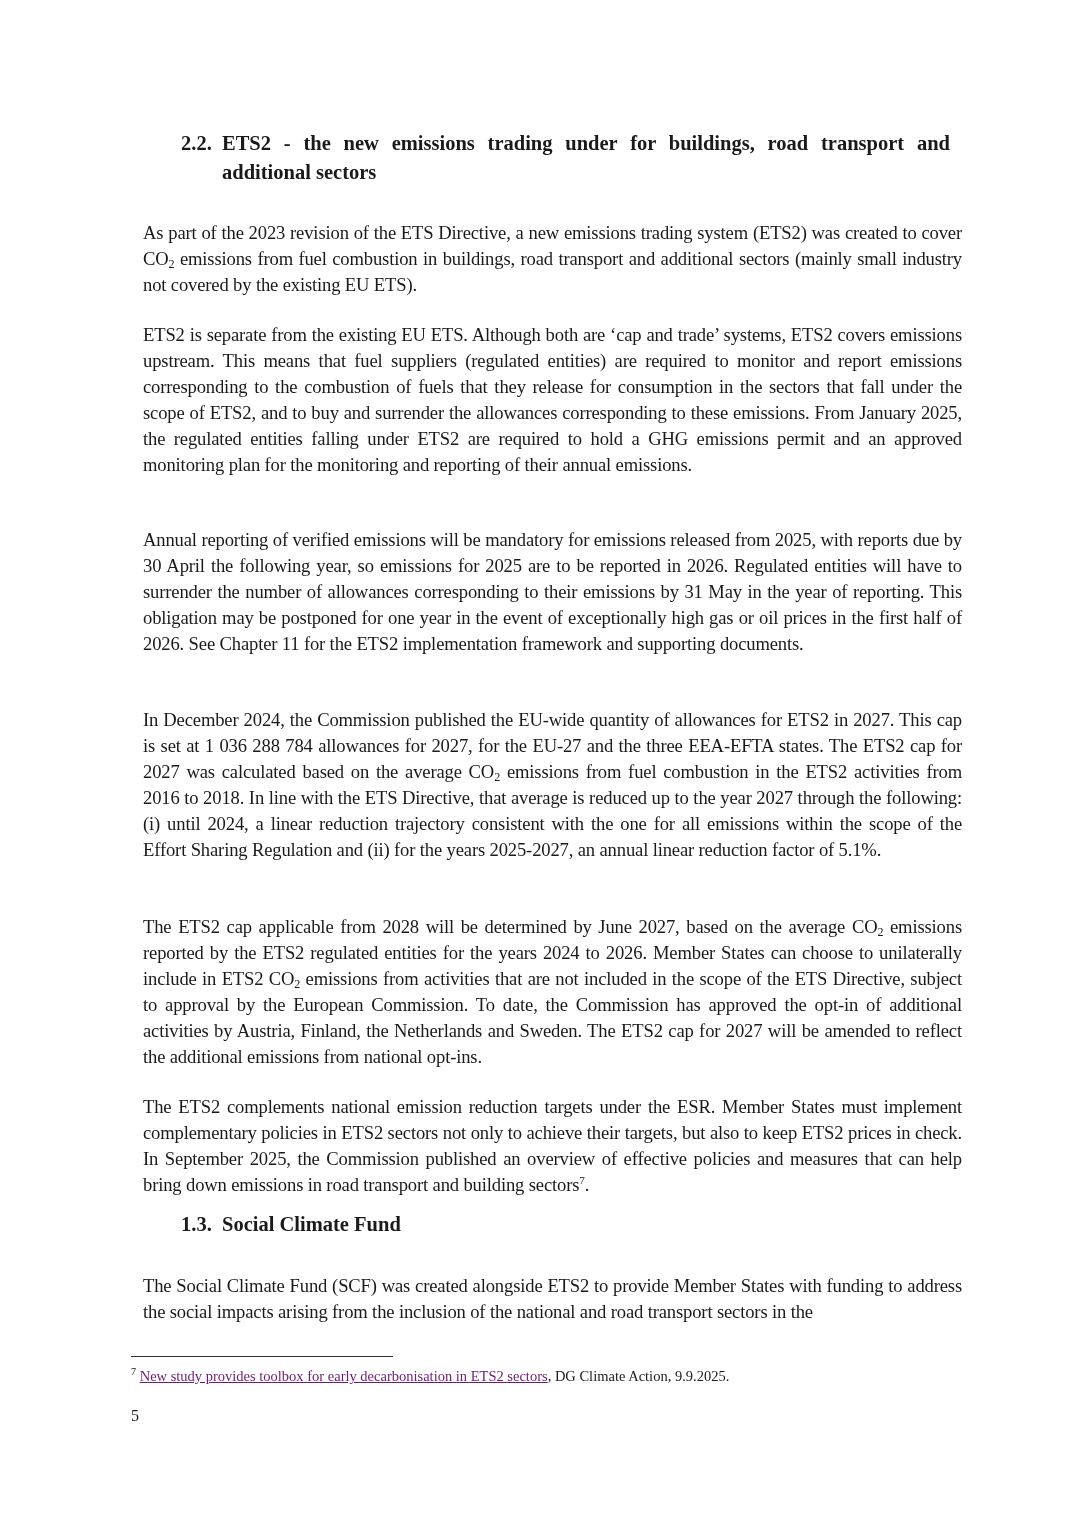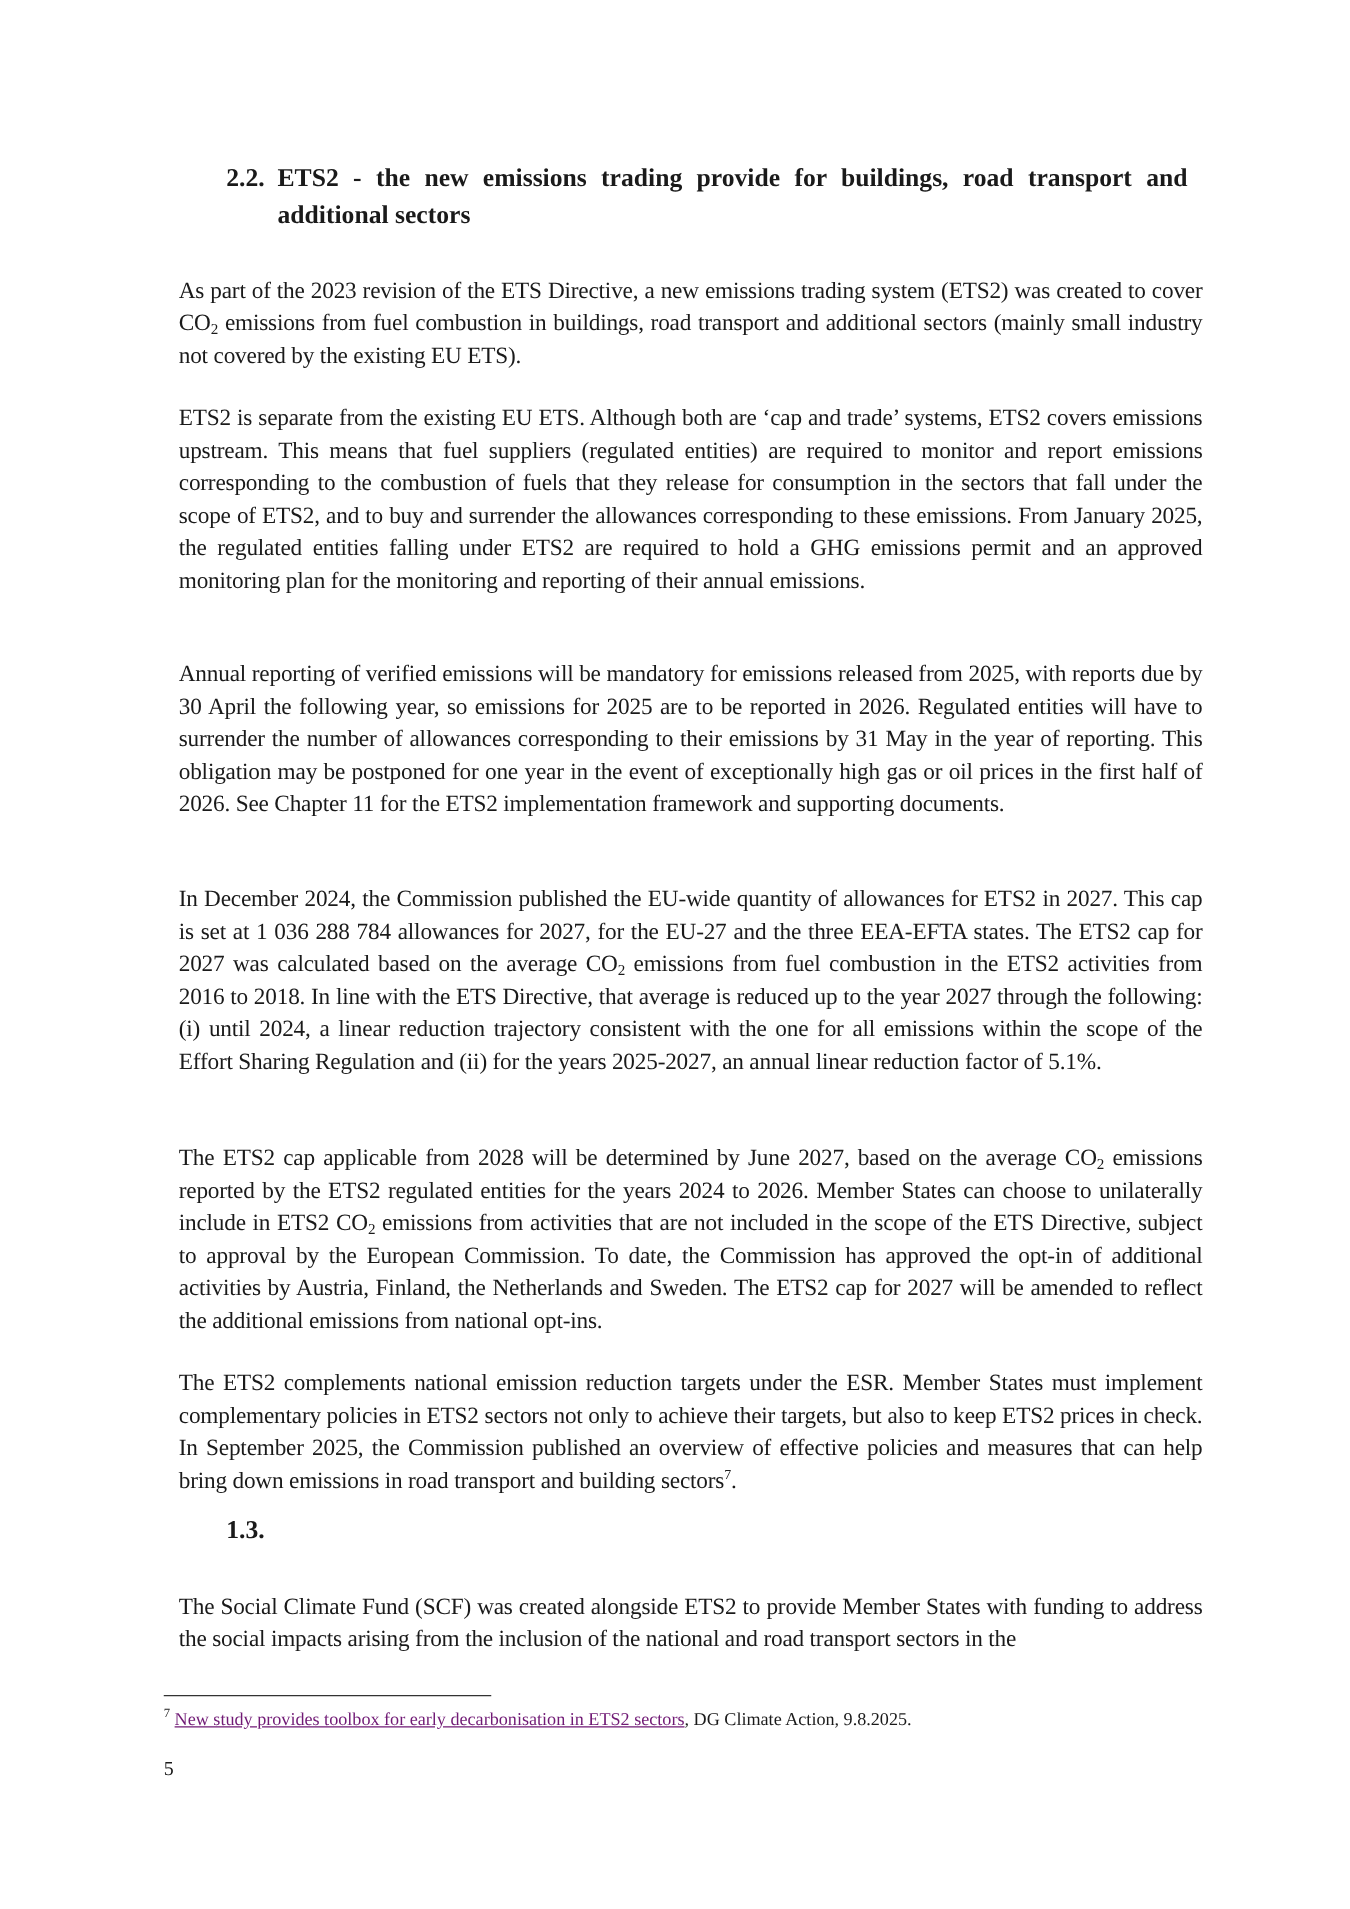--- a/index.html
+++ b/index.html
@@ -93,39 +93,40 @@
       line-height: 20px;
     }
   </style>
 </head>
 <body>
 
 <div class="page">
 
   <h2 class="heading h22">
     <span class="num">2.2.</span>
-    <span class="title">ETS2 - the new emissions trading provide for buildings, road transport and additional sectors</span>
+    <span class="title">ETS2 - the new emissions trading under for buildings, road transport and additional sectors</span>
   </h2>
 
   <p class="para p1"><span>As part of the 2023 revision of the ETS Directive, a new emissions trading system (ETS2) was created to cover CO</span><sub>2</sub><span> emissions from fuel combustion in buildings, road transport and additional sectors (mainly small industry not covered by the existing EU ETS).</span></p>
 
   <p class="para p2">ETS2 is separate from the existing EU ETS. Although both are ‘cap and trade’ systems, ETS2 covers emissions upstream. This means that fuel suppliers (regulated entities) are required to monitor and report emissions corresponding to the combustion of fuels that they release for consumption in the sectors that fall under the scope of ETS2, and to buy and surrender the allowances corresponding to these emissions. From January 2025, the regulated entities falling under ETS2 are required to hold a GHG emissions permit and an approved monitoring plan for the monitoring and reporting of their annual emissions.</p>
 
   <p class="para p3">Annual reporting of verified emissions will be mandatory for emissions released from 2025, with reports due by 30 April the following year, so emissions for 2025 are to be reported in 2026. Regulated entities will have to surrender the number of allowances corresponding to their emissions by 31 May in the year of reporting. This obligation may be postponed for one year in the event of exceptionally high gas or oil prices in the first half of 2026. See Chapter 11 for the ETS2 implementation framework and supporting documents.</p>
 
   <p class="para p4"><span>In December 2024, the Commission published the EU-wide quantity of allowances for ETS2 in 2027. This cap is set at 1 036 288 784 allowances for 2027, for the EU-27 and the three EEA-EFTA states. The ETS2 cap for 2027 was calculated based on the average CO</span><sub>2</sub><span> emissions from fuel combustion in the ETS2 activities from 2016 to 2018. In line with the ETS Directive, that average is reduced up to the year 2027 through the following: (i) until 2024, a linear reduction trajectory consistent with the one for all emissions within the scope of the Effort Sharing Regulation and (ii) for the years 2025-2027, an annual linear reduction factor of 5.1%.</span></p>
 
   <p class="para p5"><span>The ETS2 cap applicable from 2028 will be determined by June 2027, based on the average CO</span><sub>2</sub><span> emissions reported by the ETS2 regulated entities for the years 2024 to 2026. Member States can choose to unilaterally include in ETS2 CO</span><sub>2</sub><span> emissions from activities that are not included in the scope of the ETS Directive, subject to approval by the European Commission. To date, the Commission has approved the opt-in of additional activities by Austria, Finland, the Netherlands and Sweden. The ETS2 cap for 2027 will be amended to reflect the additional emissions from national opt-ins.</span></p>
 
   <p class="para p6"><span>The ETS2 complements national emission reduction targets under the ESR. Member States must implement complementary policies in ETS2 sectors not only to achieve their targets, but also to keep ETS2 prices in check. In September 2025, the Commission published an overview of effective policies and measures that can help bring down emissions in road transport and building sectors</span><sup>7</sup><span>.</span></p>
 
   <h2 class="heading h23">
     <span class="num">1.3.</span>
+    <span class="title">Social Climate Fund</span>
   </h2>
 
   <p class="para p7">The Social Climate Fund (SCF) was created alongside ETS2 to provide Member States with funding to address the social impacts arising from the inclusion of the national and road transport sectors in the</p>
 
   <div class="footnote-rule"></div>
 
-  <p class="footnote"><sup>7</sup> <a href="#">New study provides toolbox for early decarbonisation in ETS2 sectors</a><span>, DG Climate Action, 9.8.2025.</span></p>
+  <p class="footnote"><sup>7</sup> <a href="#">New study provides toolbox for early decarbonisation in ETS2 sectors</a><span>, DG Climate Action, 9.9.2025.</span></p>
 
   <div class="page-number">5</div>
 </div>
 
 </body></html>

